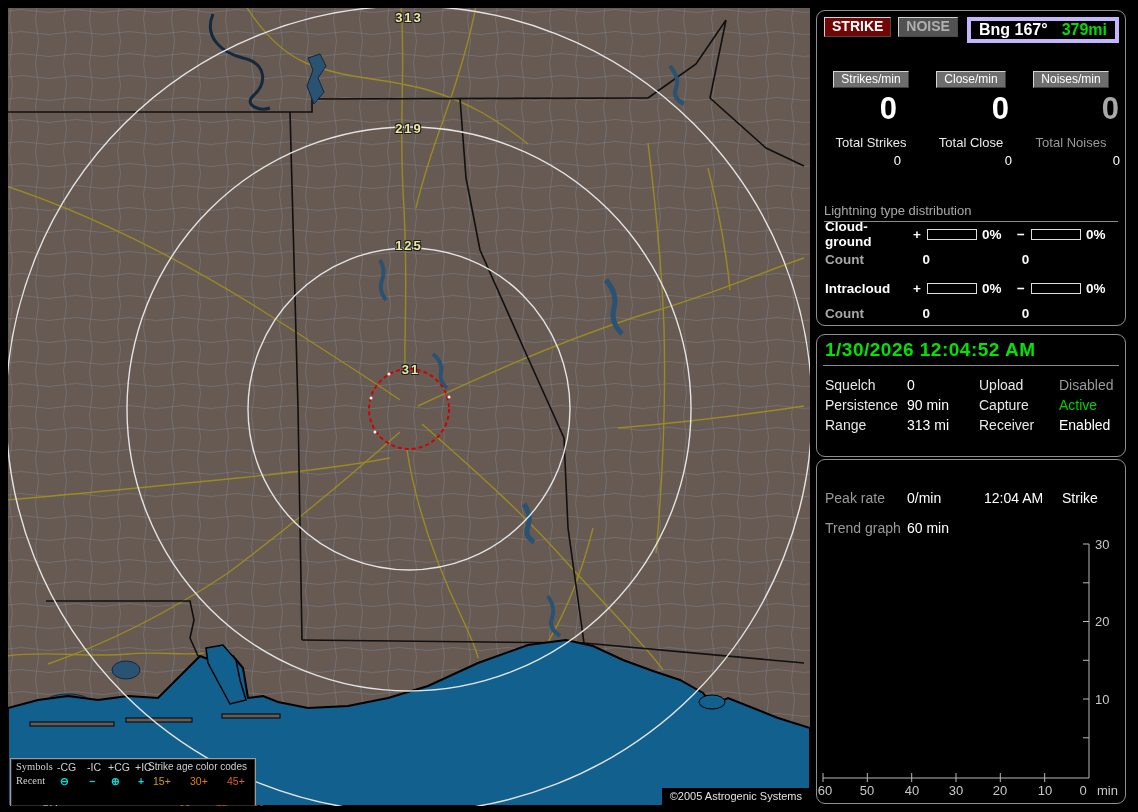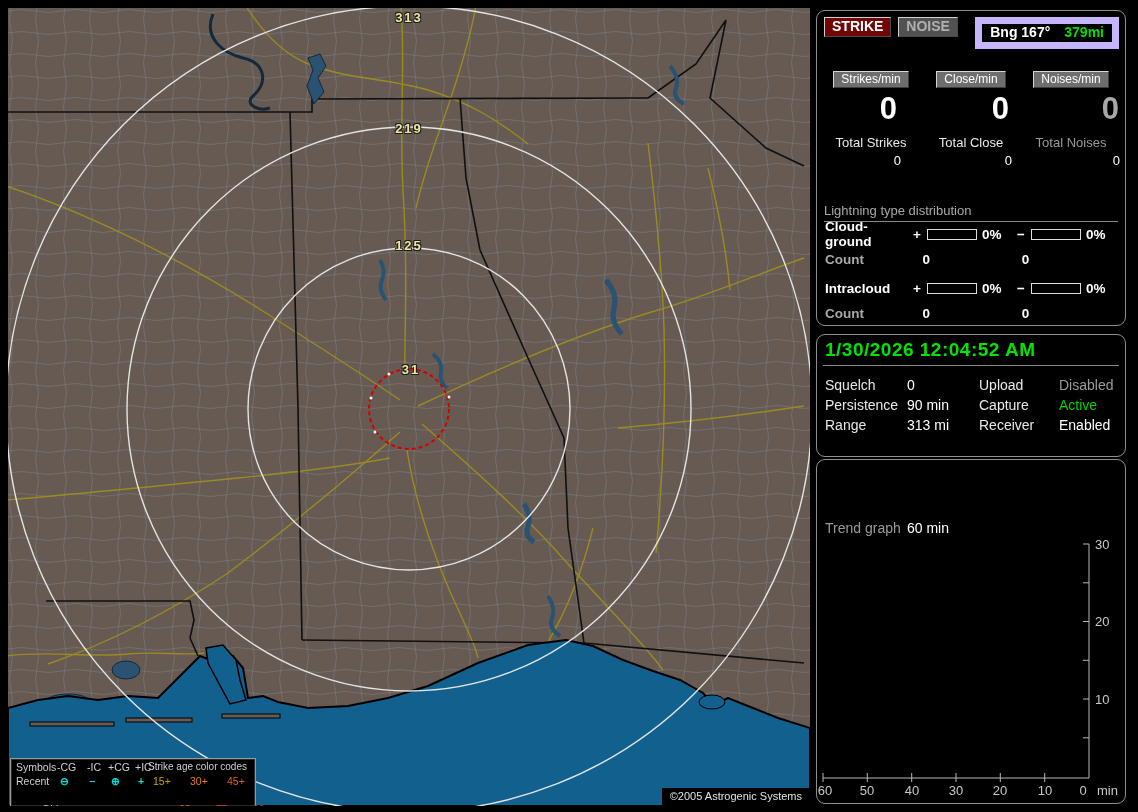--- a/index.html
+++ b/index.html
@@ -13,37 +13,37 @@
            color:#ede8a2;letter-spacing:2px;
            text-shadow:1px 1px 0 #1d1d1d,-1px -1px 0 #1d1d1d,1px -1px 0 #1d1d1d,-1px 1px 0 #1d1d1d;}
   .copyright{position:absolute;right:0px;top:780px;background:#000;color:#e2e2e2;
              font-size:11px;padding:2px 8px 3px 8px;white-space:nowrap;}
 
   
   .legend{position:absolute;left:2px;top:750px;width:244px;height:47px;background:#000;
           border:1px solid #9a9a9a;box-shadow:0 0 0 1px #2a2a2a inset;font-size:10.5px;color:#cfcfcf;}
   .legend span{position:absolute;white-space:nowrap;}
   .lg-r1{top:2px;} .lg-r2{top:16px;} .lg-r3{top:44px;margin-left:26px;}
-  .lg-c0{left:5px;} .lg-c1{left:46px;} .lg-c2{left:76px;} .lg-c3{left:97px;} .lg-c4{left:124px;}
+  .lg-c0{left:5px;font-family:Liberation Serif, serif;} .lg-c1{left:46px;} .lg-c2{left:76px;} .lg-c3{left:97px;} .lg-c4{left:124px;}
   .lg-age{left:137px;} .lg-a0{left:142px;} .lg-a1{left:179px;} .lg-a2{left:216px;}
   .lg-sym{font-weight:bold;}
 
   
   .gbox{position:absolute;left:816px;width:308px;background:#000;border:1px solid #8f8f8f;border-radius:9px;}
   .box1{top:10px;height:314px;}
   .box2{top:334px;height:121px;}
   .box3{top:459px;height:343px;}
 
   .toolbar{position:absolute;left:7px;right:6px;top:6px;height:22px;display:flex;align-items:flex-start;}
   .btn{font-size:14px;font-weight:bold;padding:1px 7px 2px 7px;line-height:15px;
        border:1px solid;border-color:#d2d2d2 #4a4a4a #4a4a4a #d2d2d2;cursor:default;}
   .btn-strike{background:#700606;color:#fff;}
   .btn-noise{background:#525252;color:#b0b0b0;margin-left:7px;}
-  .bngbox{margin-left:auto;border:7px solid #c4b5fd;background:#000;display:flex;gap:14px;
-          padding:1px 8px 2px 8px;font-size:14px;font-weight:bold;line-height:15px;}
+  .bngbox{margin-left:auto;border:4px solid #c4b5fd;background:#000;display:flex;gap:14px;
+          padding:1px 8px 2px 8px;font-size:16px;font-weight:bold;line-height:15px;}
   .bng-l{color:#fff;} .bng-v{color:#00dd00;}
 
   .col3{position:absolute;left:4px;right:4px;display:grid;grid-template-columns:1fr 1fr 1fr;}
   .rates{top:60px;}
   .ratebtn{justify-self:center;font-size:12px;color:#fff;background:#6e6e6e;padding:0px 7px 1px 7px;
            border:1px solid;border-color:#d6d6d6 #3d3d3d #3d3d3d #d6d6d6;}
   .ratevals{top:82px;}
   .rateval{text-align:right;font-size:31px;font-weight:bold;color:#fff;line-height:32px;}
   .ratevals div:nth-child(1){padding-right:24px;} .ratevals div:nth-child(2){padding-right:12px;}
   .ratevals div:nth-child(3){padding-right:2px;color:#a8a8a8;}
@@ -272,20 +272,26 @@
   </div>
   <div class="srow" style="top:80px;">
     <span class="slab">Range</span>
     <span class="sval">313 mi</span>
     <span class="slab">Receiver</span>
     <span class="sval" style="color: #ffffff;">Enabled</span>
   </div>
 </div>
 
 <div class="gbox box3">
+  <div class="trow" style="top:27px;">
+    <span class="gray">Peak rate</span>
+    <span class="white">0/min</span>
+    <span class="white">12:04 AM</span>
+    <span class="white">Strike</span>
+  </div>
   <div class="trow" style="top:57px;">
     <span class="gray">Trend graph</span>
     <span class="white">60 min</span>
   </div>
 
   <svg class="graph" width="308" height="341" viewBox="0 0 308 341">
     <g stroke="#b8b8b8" stroke-width="1">
       <line x1="272" y1="84" x2="272" y2="318"></line>
       <line x1="6" y1="318" x2="272" y2="318"></line>
       <line x1="266" y1="84" x2="272" y2="84"></line>

